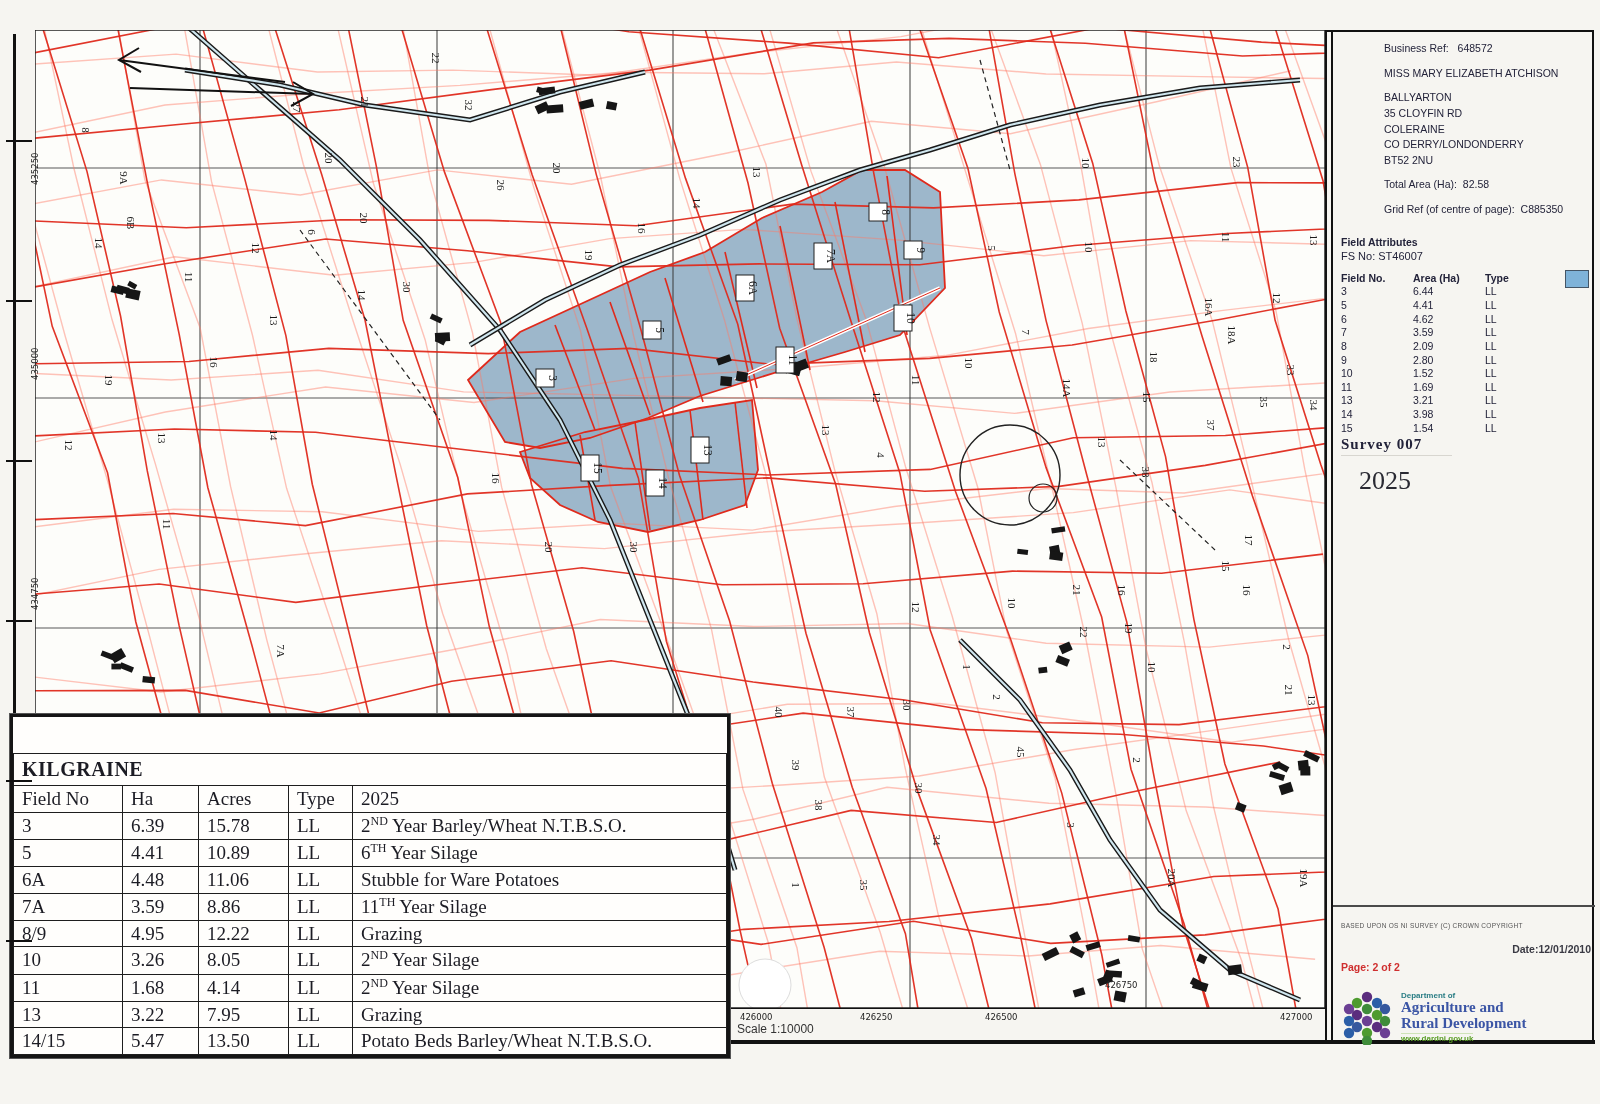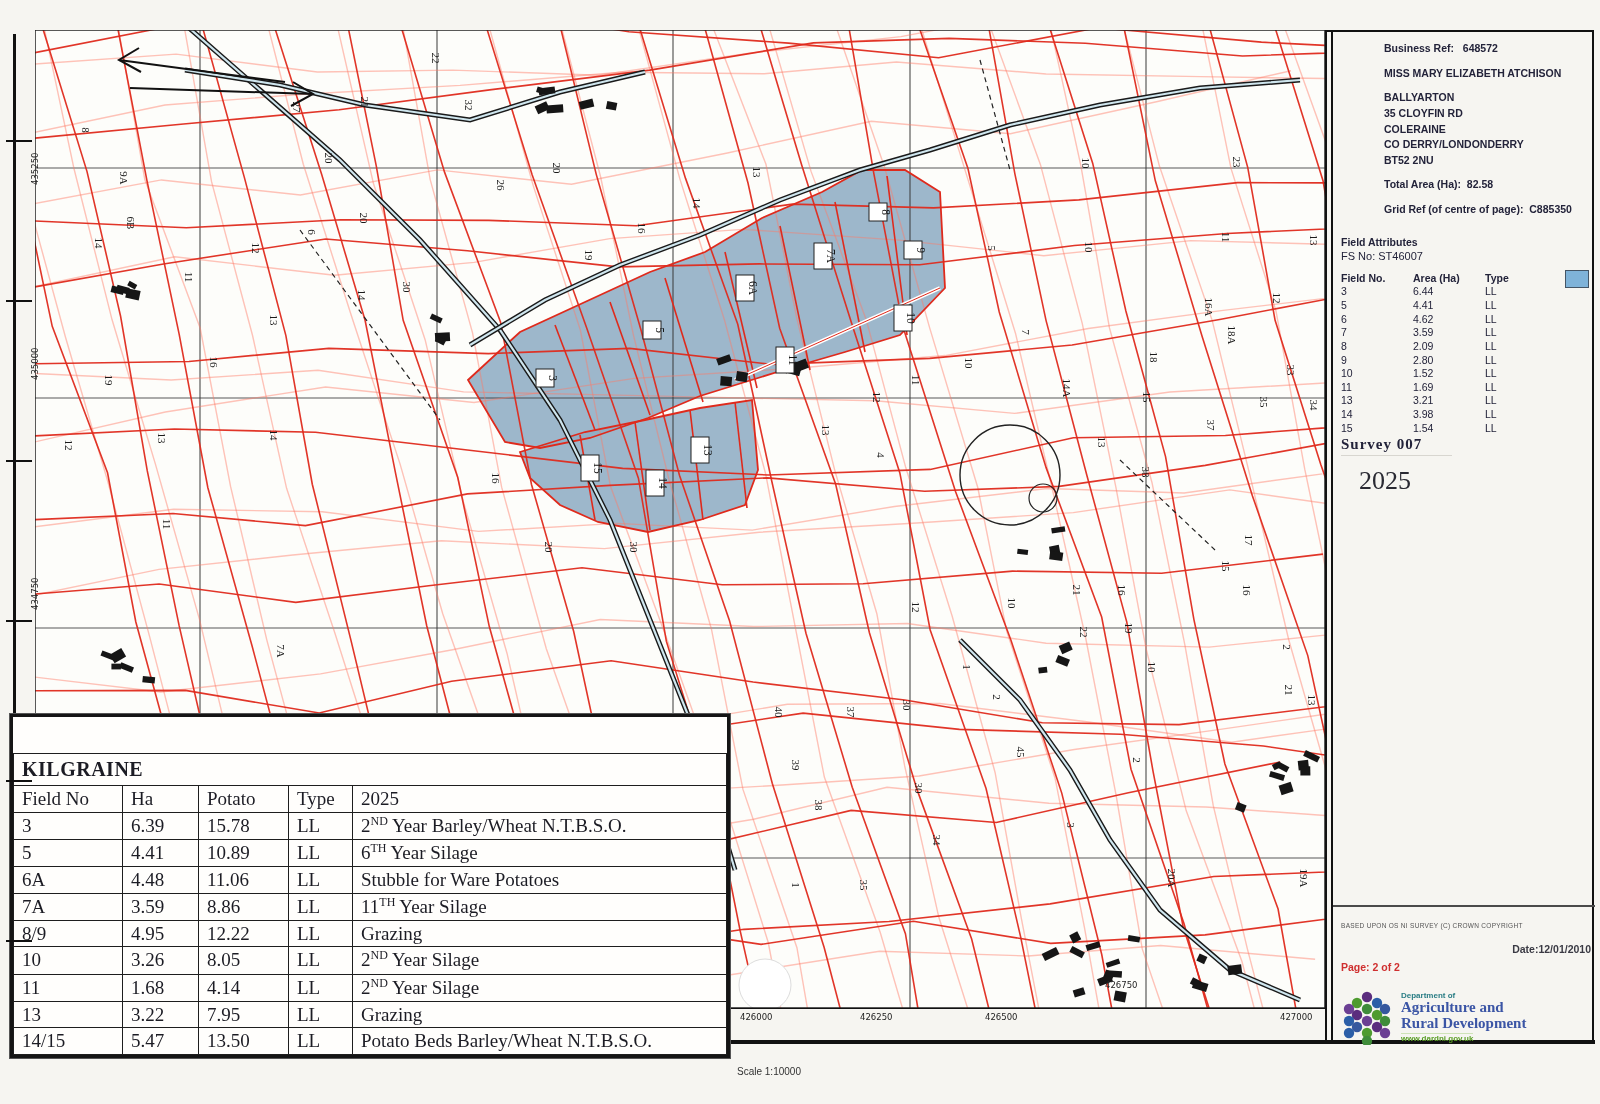--- a/index.html
+++ b/index.html
@@ -5,34 +5,34 @@
   html,body{margin:0;padding:0;background:#e8e7e3;}
   .page{position:relative;width:1600px;height:1104px;background:#f6f5f1;
         font-family:"Liberation Sans",sans-serif;overflow:hidden;color:#1c1c24;}
   
   .vbar,.hbar,.tick{position:absolute;background:#111;}
   
   .map{position:absolute;left:35px;top:30px;width:1290px;height:978px;background:#fdfdfa;}
   .map svg{position:absolute;left:0;top:0;}
   .edge-label{position:absolute;font-size:8.5px;color:#222;font-family:"DejaVu Sans",sans-serif;}
   .north-label{transform:rotate(-90deg);transform-origin:left top;}
-  .scale-label{position:absolute;font-size:10px;color:#333;margin-top:44px;}
+  .scale-label{position:absolute;font-size:12px;color:#333;}
   
   .kil{position:absolute;left:10px;top:714px;width:714px;background:#fffefc;
        border:3px solid #151515;box-shadow:0 0 0 1px #555;
        font-family:"Liberation Serif","DejaVu Serif",serif;}
   .kil table{border-collapse:collapse;width:100%;margin-top:36px;}
   .kil th,.kil td{border:1.6px solid #1e1e1e;padding:1px 8px;font-size:19px;
        font-weight:normal;text-align:left;vertical-align:top;line-height:1.25;}
   .kil .title-cell{font-weight:bold;font-size:20px;letter-spacing:.5px;padding:3px 8px;}
   .kil sup{font-size:12px;}
   
   .sidebar{position:absolute;left:1341px;top:42px;width:250px;font-size:10.5px;
        color:#23233a;line-height:1.3;}
-  .sb-line{margin-bottom:2px;font-weight:bold;padding-left:43px;}
+  .sb-line{margin-bottom:2px;font-weight:normal;padding-left:43px;}
   .sb-gap{height:9px;}
   .fa-head{font-weight:bold;margin-top:8px;}
   .fa-table{margin-top:2px;position:relative;}
   .fa-row{display:flex;}
   .fa-c1{width:72px;}
   .fa-c2{width:72px;}
   .fa-c3{width:50px;}
   .legend-swatch{position:absolute;right:2px;top:-2px;width:22px;height:16px;
        border:1px solid #456;}
   .survey{font-family:"Liberation Serif",serif;font-weight:bold;
@@ -368,21 +368,21 @@
           <col style="width:64px">
           <col>
         </colgroup>
       <thead>
         <tr>
             <td class="title-cell" colspan="5">KILGRAINE</td>
           </tr>
         <tr id="kil-head">
             <th style="width: 92px;">Field No</th>
             <th>Ha</th>
-            <th>Potato</th>
+            <th>Acres</th>
             <th>Type</th>
             <th>2025</th>
           </tr>
       </thead>
       <tbody id="kil-body">
           <tr>
             <td>3</td>
             <td>6.39</td>
             <td>15.78</td>
             <td>LL</td>

